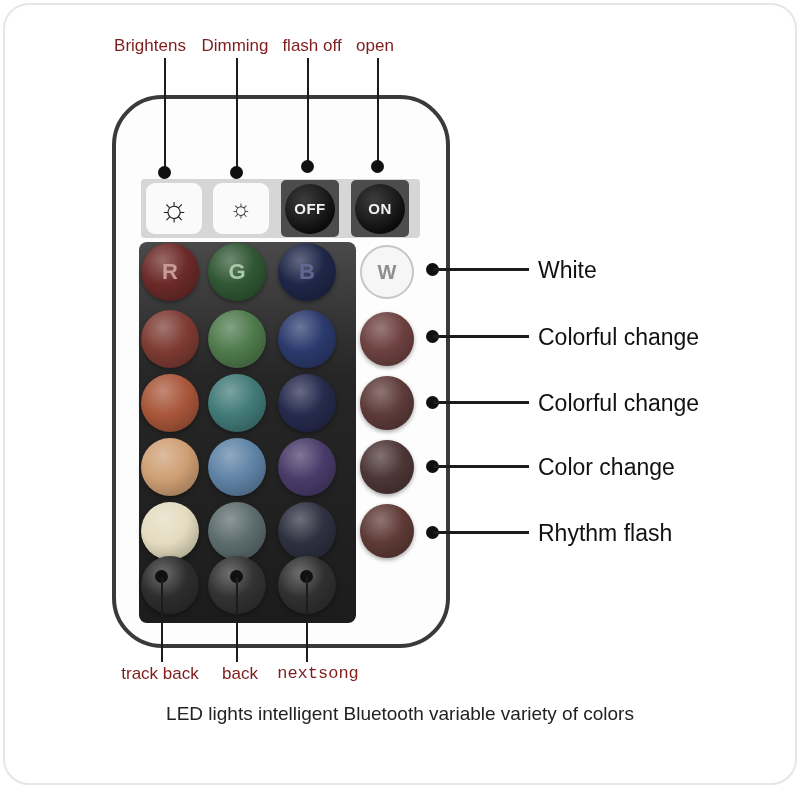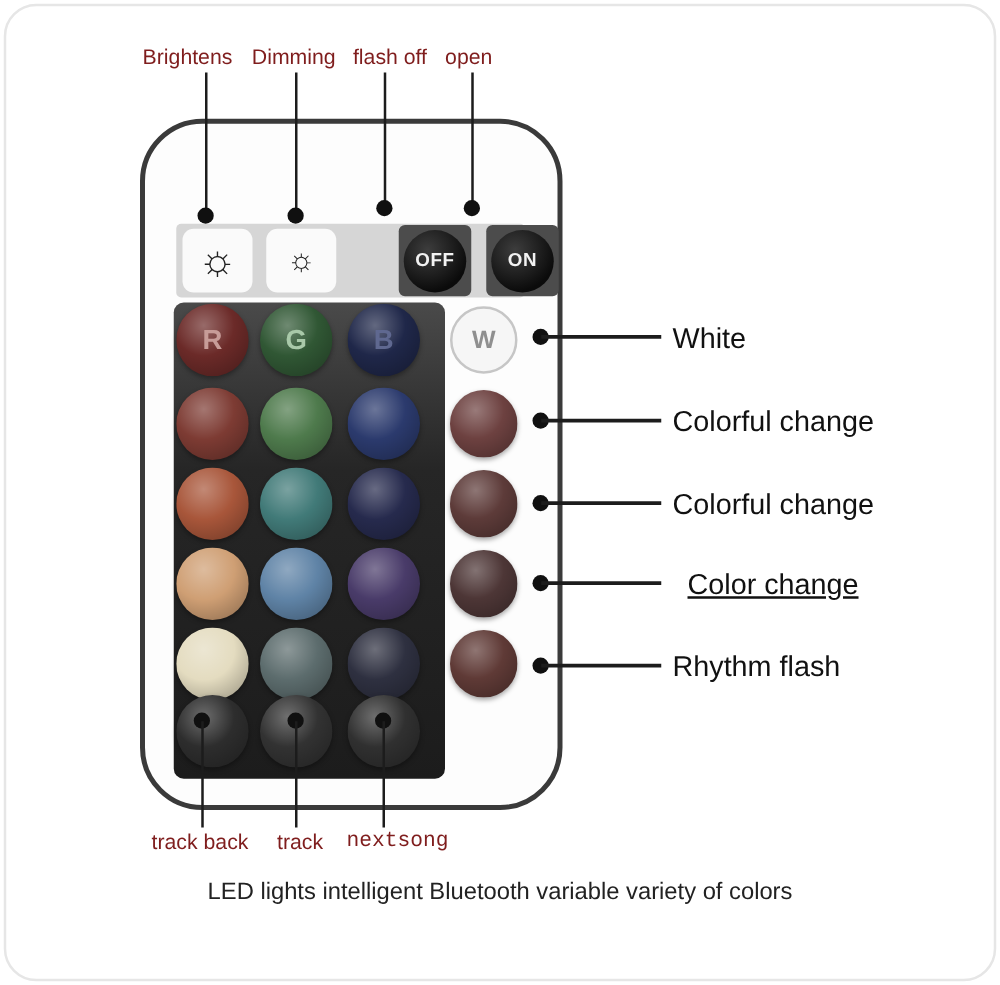--- a/index.html
+++ b/index.html
@@ -14,21 +14,21 @@
   .dot { position:absolute; width:13px; height:13px; border-radius:50%; background:#101010; }
   .rlabel { position:absolute; font-size:23px; color:#111; white-space:nowrap; }
 
   .remote { position:absolute; left:112px; top:95px; width:338px; height:553px;
     border:4px solid #3a3a3a; border-radius:50px; background:#fdfdfd; }
   .strip { position:absolute; left:141px; top:179px; width:279px; height:59px;
     background:#d6d6d6; border-radius:4px; }
   .sunbtn { position:absolute; top:183px; width:56px; height:51px; background:#fafafa;
     border-radius:9px; display:flex; align-items:center; justify-content:center; color:#222; }
   .darkpatch { position:absolute; top:180px; width:58px; height:57px; background:#4c4c4c;
-    border-radius:5px; display:flex; align-items:center; justify-content:center;margin-left:38px; }
+    border-radius:5px; display:flex; align-items:center; justify-content:center; }
   .pwrbtn { width:50px; height:50px; border-radius:50%;
     background:radial-gradient(circle at 38% 32%, #3d3d3d, #0b0b0b 72%);
     color:#f2f2f2; font-weight:bold; font-size:15px; letter-spacing:.5px;
     display:flex; align-items:center; justify-content:center; }
   .panel { position:absolute; left:139px; top:242px; width:217px; height:381px;
     background:linear-gradient(180deg,#4a4a4a,#262626 35%,#1c1c1c); border-radius:8px; }
   .gridwrap { position:absolute; inset:0; }
   .gbtn { position:absolute; border-radius:50%; display:flex; align-items:center; justify-content:center;
     font-weight:bold;
     background-image:radial-gradient(circle at 38% 30%, rgba(255,255,255,.30), rgba(255,255,255,0) 45%, rgba(0,0,0,.35));
@@ -106,32 +106,32 @@
   <div class="dot" style="left:426px;top:330px;"></div>
   <div class="hline" style="left:433px;top:335px;width:96px;"></div>
   <div class="rlabel" style="left:538px;top:324px;">Colorful change</div>
 
   <div class="dot" style="left:426px;top:396px;"></div>
   <div class="hline" style="left:433px;top:401px;width:96px;"></div>
   <div class="rlabel" style="left:538px;top:390px;">Colorful change</div>
 
   <div class="dot" style="left:426px;top:460px;"></div>
   <div class="hline" style="left:433px;top:465px;width:96px;"></div>
-  <div class="rlabel" style="left:550px;top:454px;text-decoration:underline;">Color change</div>
+  <div class="rlabel" style="left:538px;top:454px;">Color change</div>
 
   <div class="dot" style="left:426px;top:526px;"></div>
   <div class="hline" style="left:433px;top:531px;width:96px;"></div>
   <div class="rlabel" style="left:538px;top:520px;">Rhythm flash</div>
 
   <div class="dot" style="left:155px;top:570px;"></div>
   <div class="vline" style="left:161px;top:577px;height:85px;"></div>
   <div class="ann-label" style="left:108px;top:664px;width:104px;">track back</div>
 
   <div class="dot" style="left:230px;top:570px;"></div>
   <div class="vline" style="left:236px;top:577px;height:85px;"></div>
-  <div class="ann-label" style="left:196px;top:664px;width:88px;">track</div>
+  <div class="ann-label" style="left:196px;top:664px;width:88px;">back</div>
 
   <div class="dot" style="left:300px;top:570px;"></div>
   <div class="vline" style="left:306px;top:577px;height:85px;"></div>
   <div class="ann-label" style="left:266px;top:664px;width:104px;font-family:Liberation Mono, monospace;">nextsong</div>
 
   <div class="caption">LED lights intelligent Bluetooth variable variety of colors</div>
 </div>
 
 </body></html>

